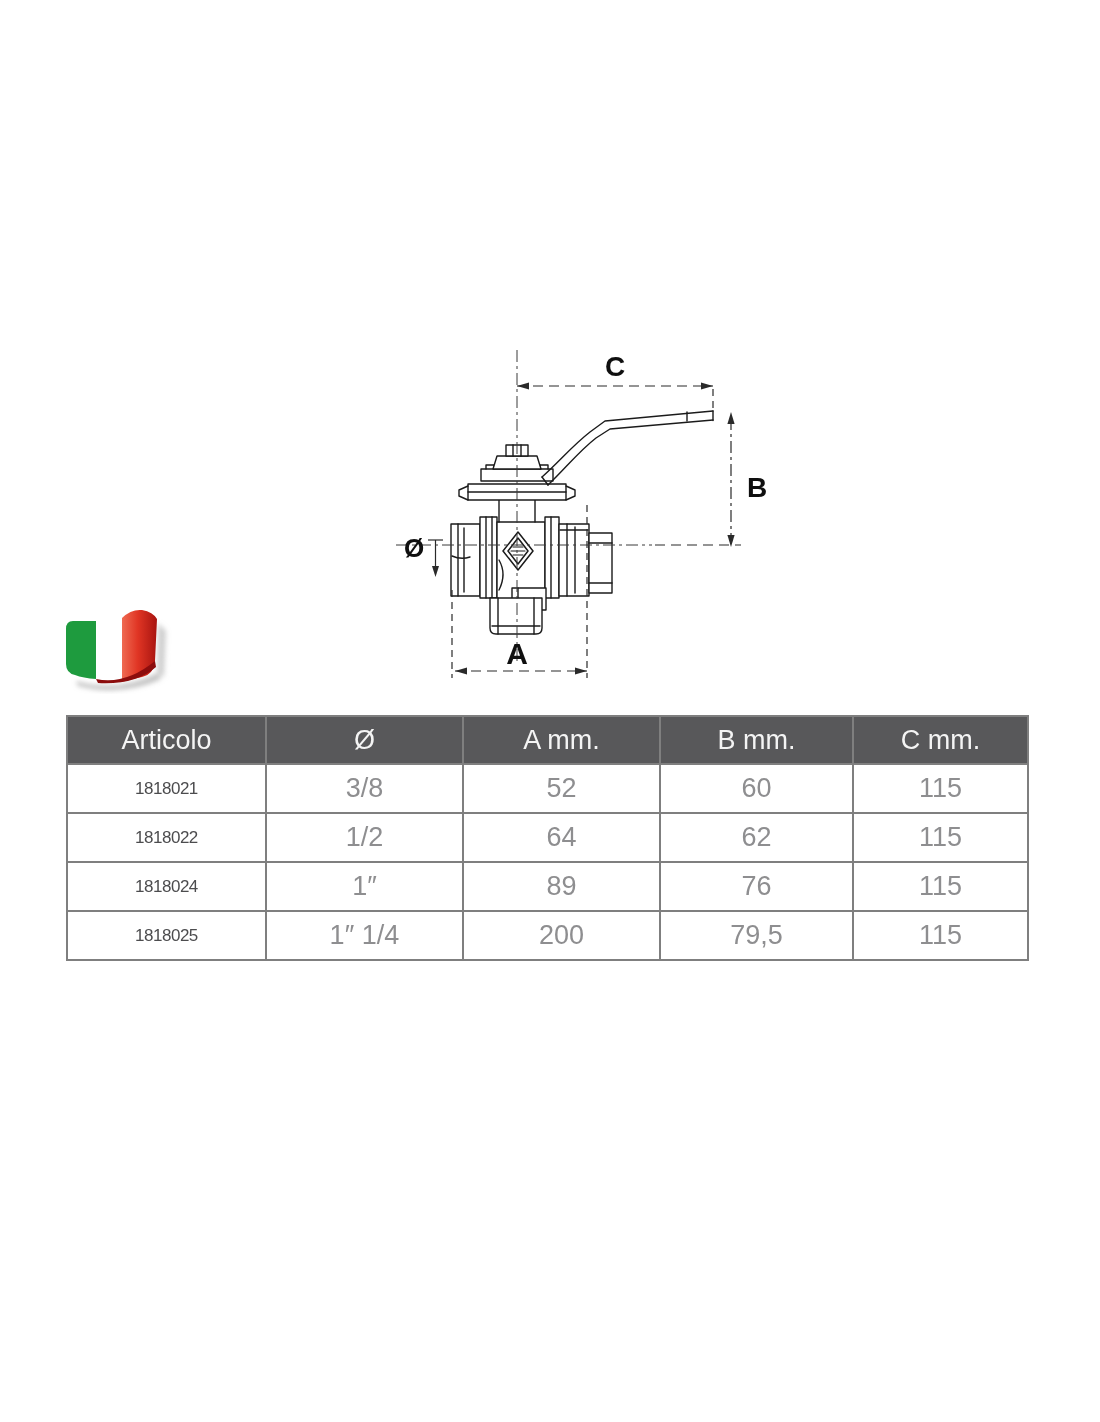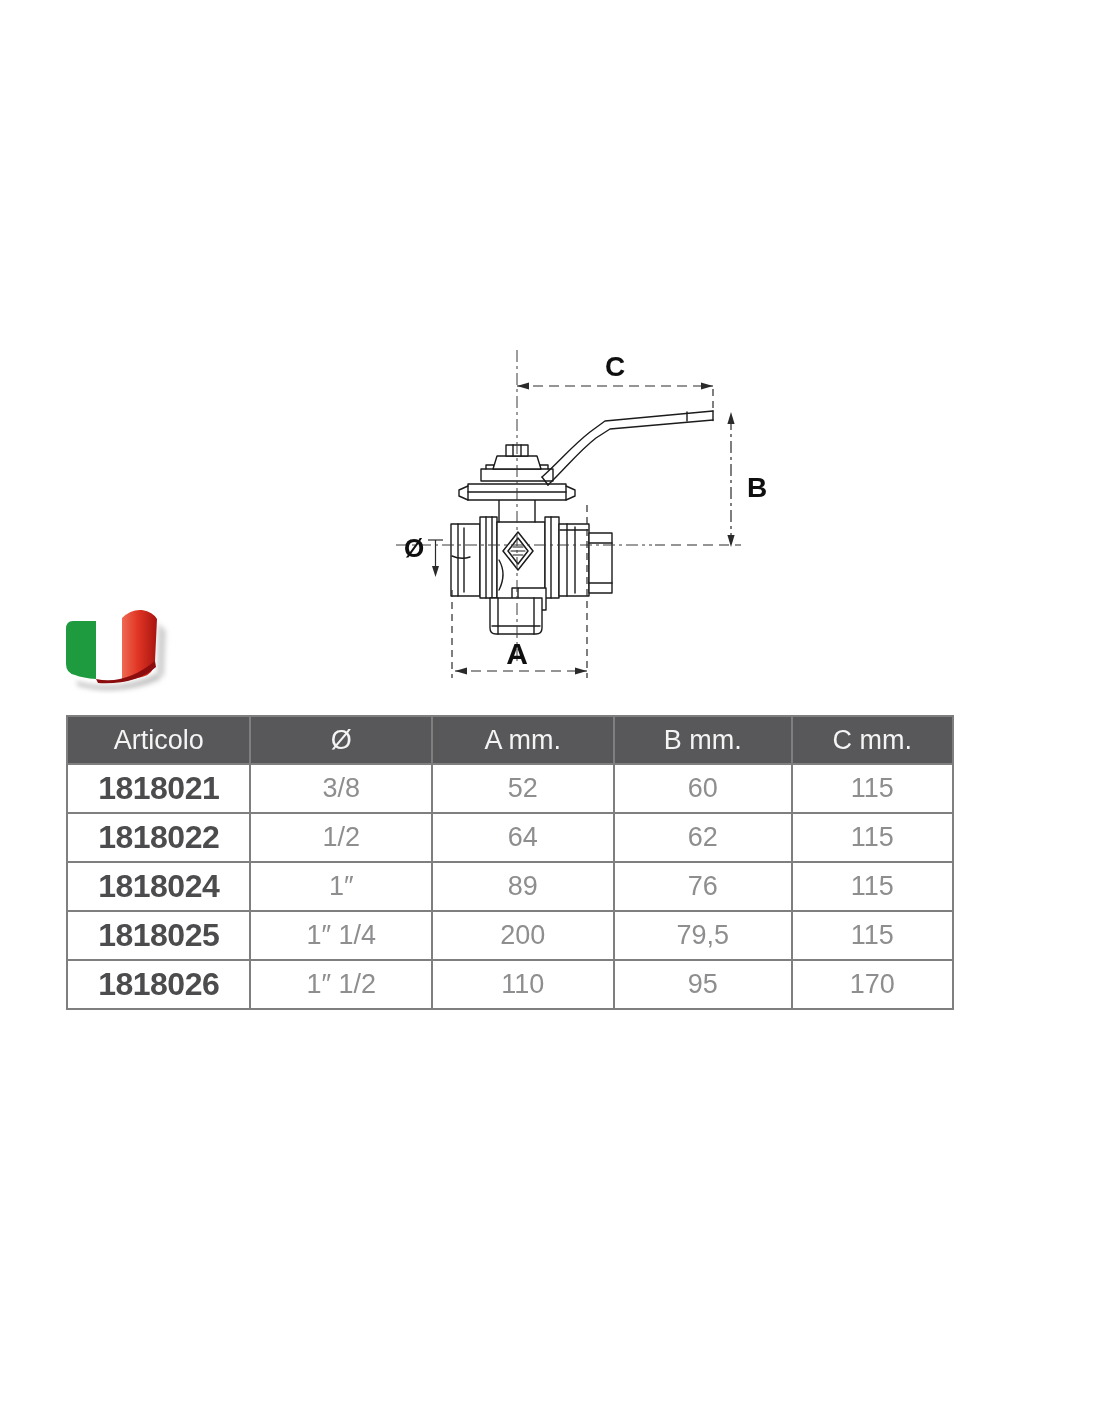--- a/index.html
+++ b/index.html
@@ -7,36 +7,36 @@
     position:relative;
     width:1100px;height:1422px;
     margin:0 auto;
     background:#ffffff;
     font-family:"Liberation Sans",sans-serif;
     overflow:hidden;
   }
   .drawing{position:absolute;left:378px;top:342px;width:430px;height:348px;}
   .flag{position:absolute;left:58px;top:604px;width:116px;height:90px;}
   .spec-table{
-    position:absolute;left:66px;top:715px;width:888px;
+    position:absolute;left:66px;top:715px;width:963px;
     border-collapse:collapse;table-layout:fixed;
   }
   .spec-table th{
     background:#58585a;color:#f4f4f4;
     font-weight:400;font-size:27px;
     height:44px;border:2px solid #7f7f7f;
     text-align:center;vertical-align:middle;
   }
   .spec-table td{
     height:45px;border:2px solid #7f7f7f;
     text-align:center;vertical-align:middle;
     font-size:27px;color:#8e8e90;background:#ffffff;
   }
   .spec-table td.article{
-    font-weight:700;color:#4c4c4e;font-size:32px;letter-spacing:-0.5px;
+    font-weight:400;color:#4c4c4e;font-size:17px;letter-spacing:-0.5px;
   }
   svg text.dim-label{
     font-family:"Liberation Sans",sans-serif;
     font-weight:700;fill:#0f0f0f;
   }
 </style>
 </head>
 <body>
 
 <div class="page">
@@ -203,23 +203,16 @@
           <td>76</td>
           <td>115</td>
         </tr>
         <tr>
           <td class="article">1818025</td>
           <td>1″ 1/4</td>
           <td>200</td>
           <td>79,5</td>
           <td>115</td>
         </tr>
-        <tr>
-          <td class="article">1818026</td>
-          <td>1″ 1/2</td>
-          <td>110</td>
-          <td>95</td>
-          <td>170</td>
-        </tr>
       </tbody>
   </table>
 
 </div>
 
 </body></html>

